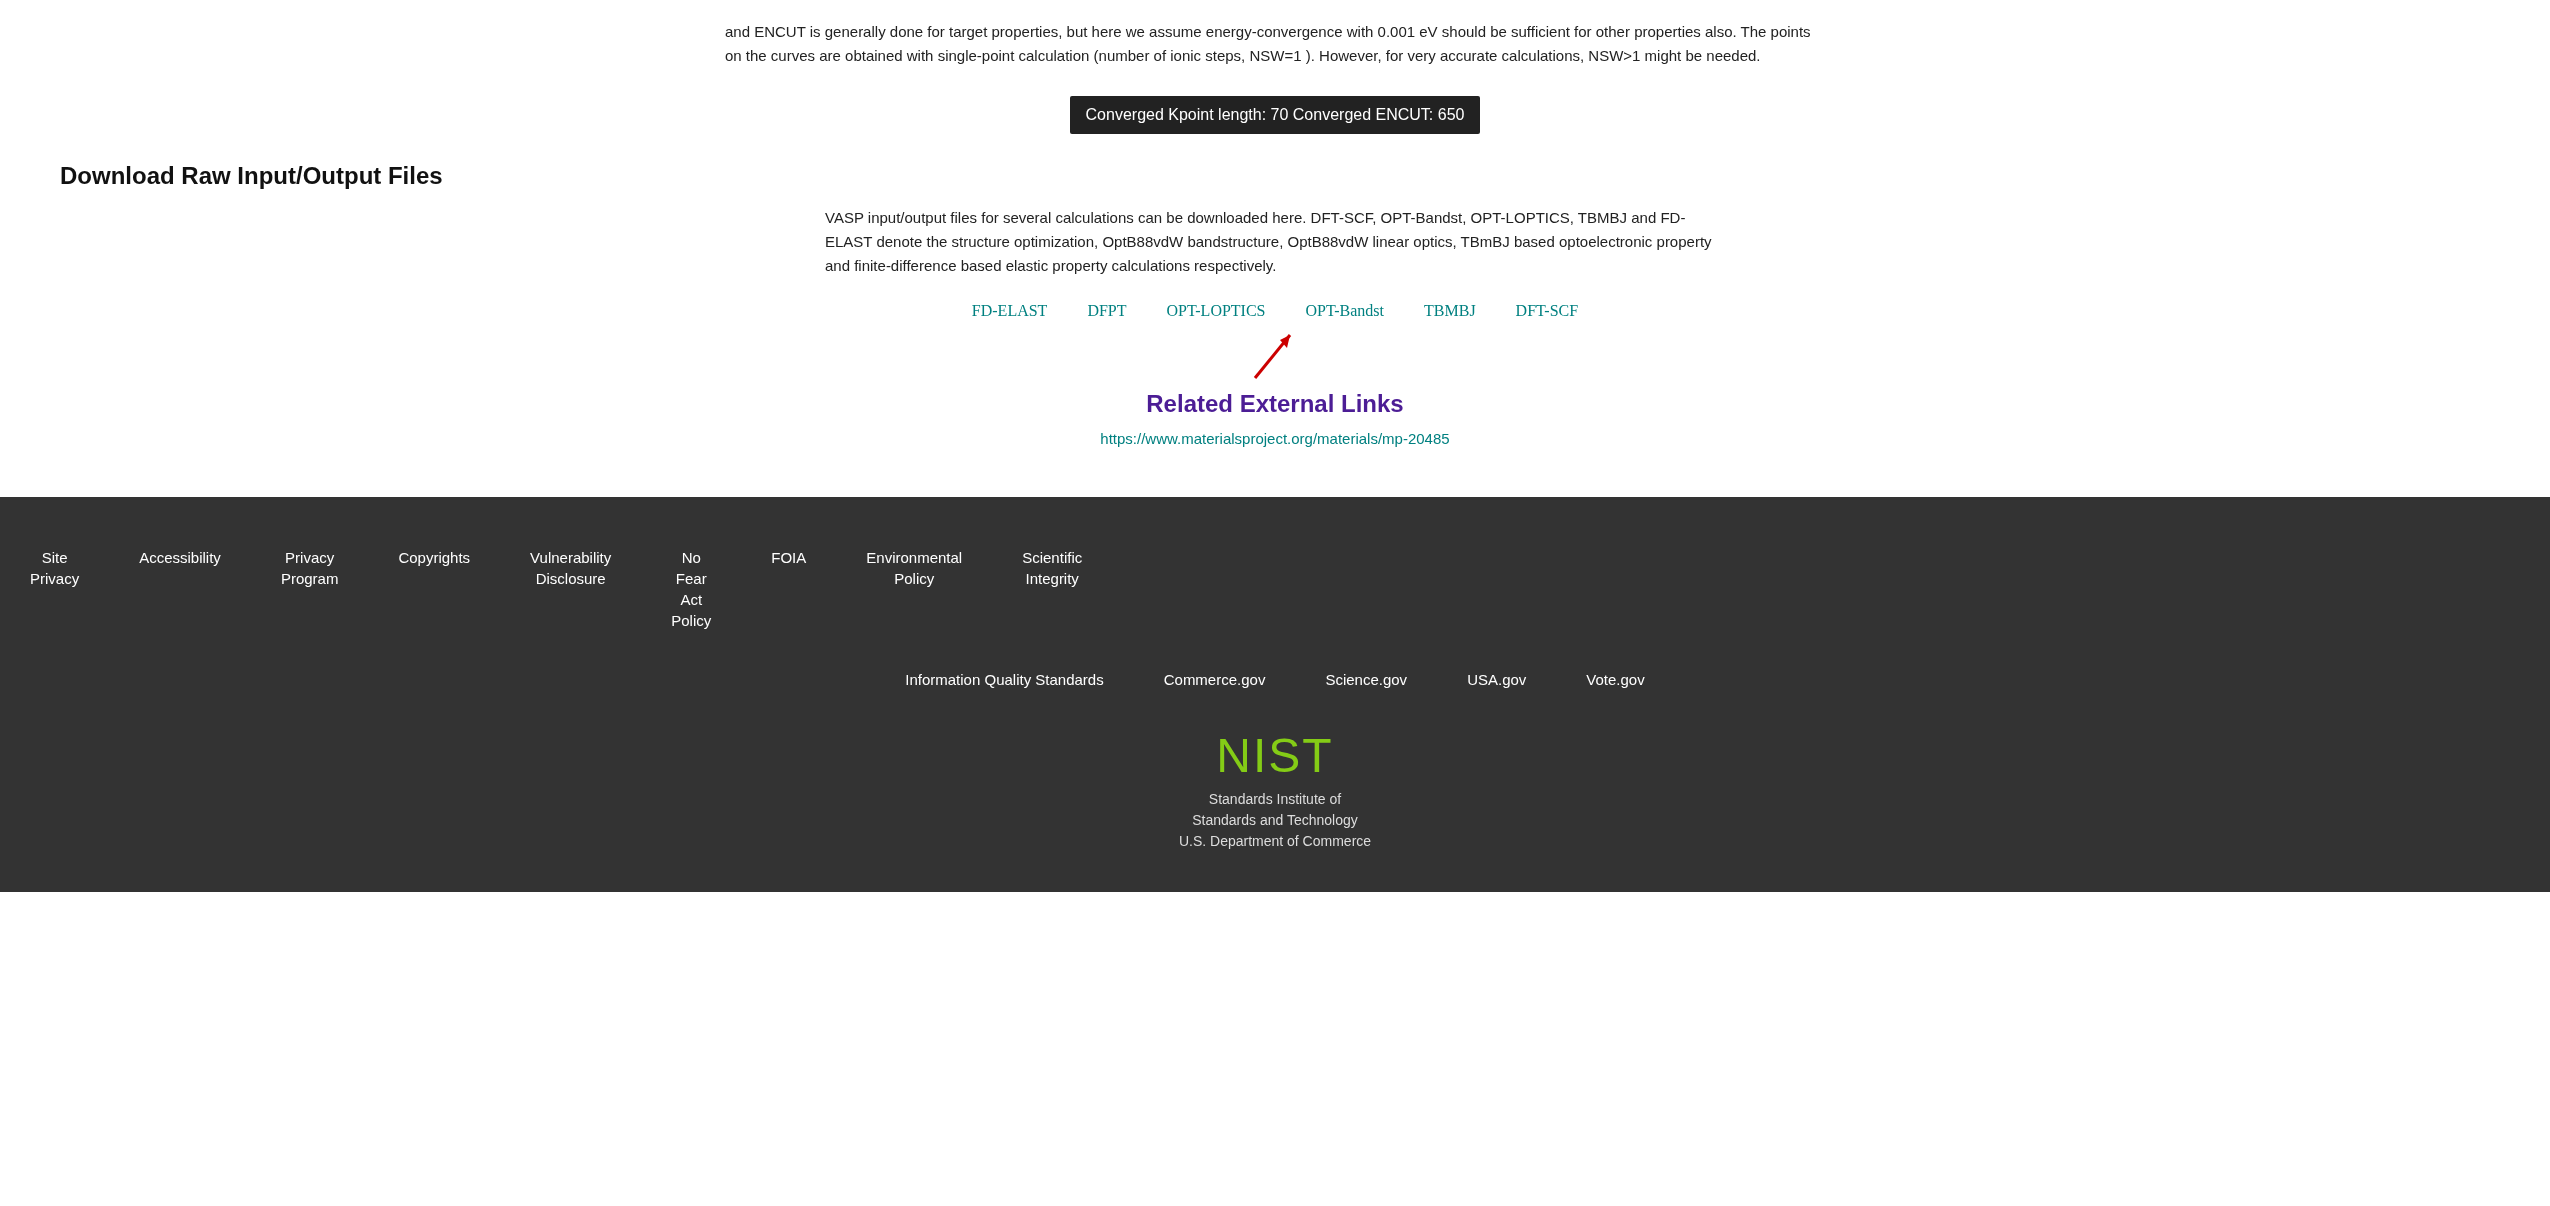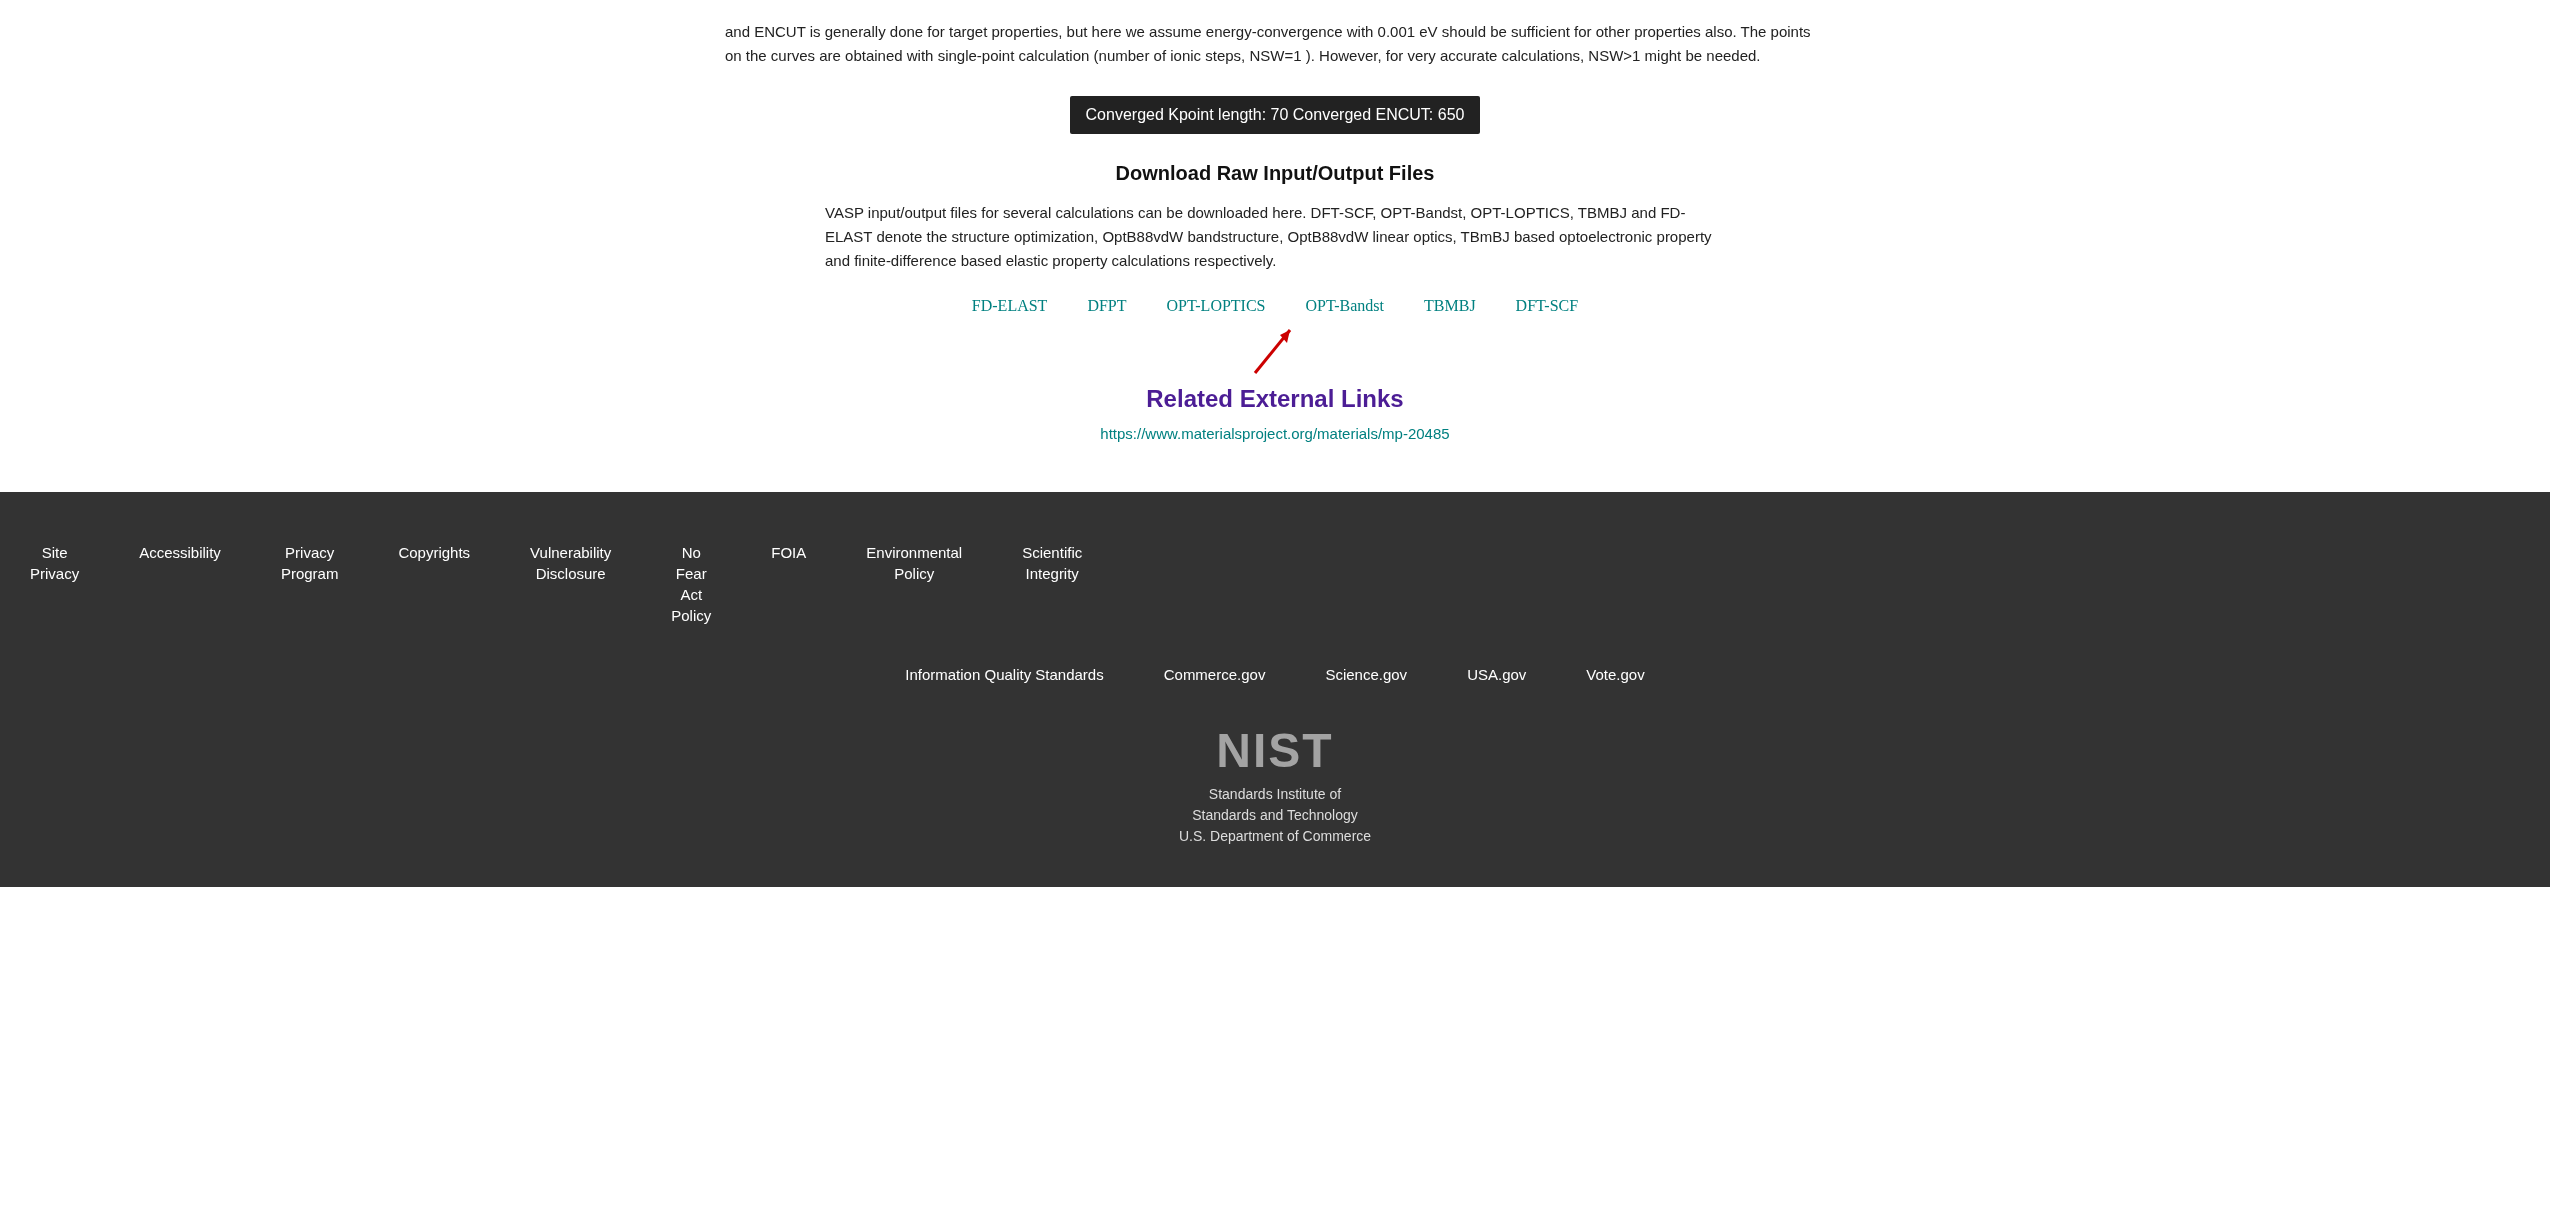--- a/index.html
+++ b/index.html
@@ -27,22 +27,21 @@
     .convergence-badge {
       background: #222;
       color: #fff;
       padding: 10px 16px;
       font-size: 16px;
       border-radius: 2px;
       font-weight: normal;
     }
 
     .section-title {
-      text-align: center;
-      font-size: 20px;
+      font-size: 24px;
       font-weight: bold;
       color: #111;
       margin: 10px 0 16px 0;
     }
 
     .section-desc {
       text-align: left;
       font-size: 15px;
       color: #222;
       line-height: 1.6;
@@ -134,22 +133,22 @@
 
     .footer-logo {
       display: flex;
       flex-direction: column;
       align-items: center;
       gap: 6px;
     }
 
     .nist-logo-text {
       font-size: 48px;
-      font-weight: bold;
-      color: #a3a3a3;
+      font-weight: normal;
+      color: #84cc16;
       letter-spacing: 2px;
       font-family: 'Arial Black', Arial, sans-serif;
     }
 
     .nist-sub {
       text-align: center;
       font-size: 14px;
       color: #ddd;
       line-height: 1.5;
     }

